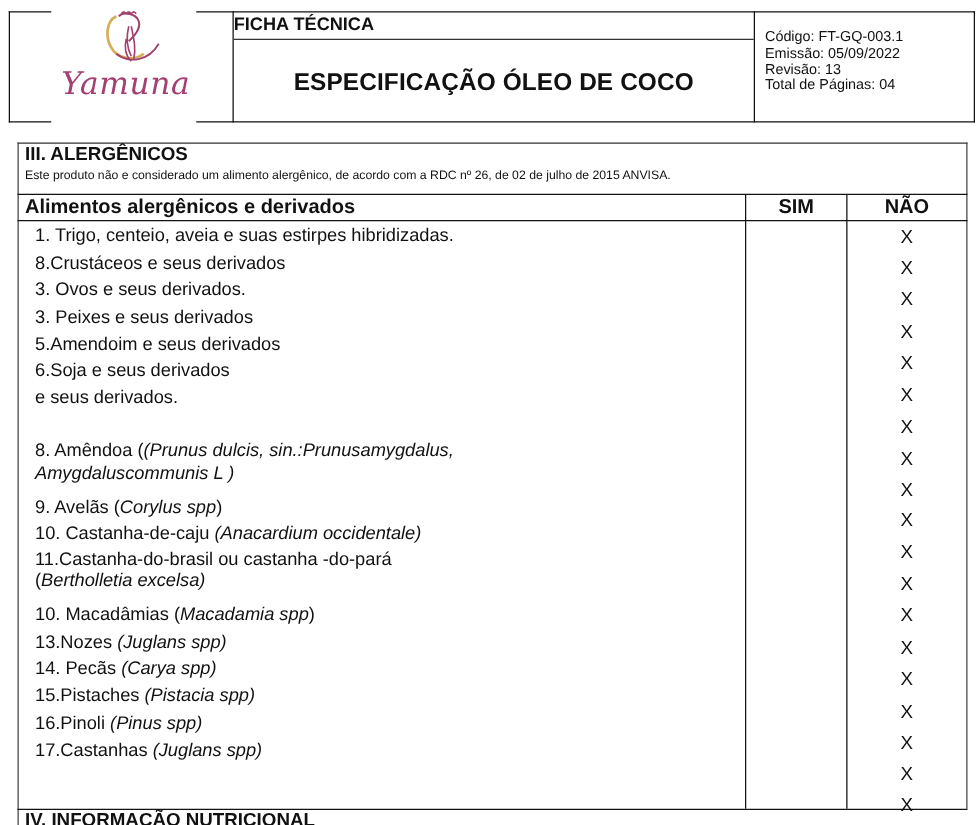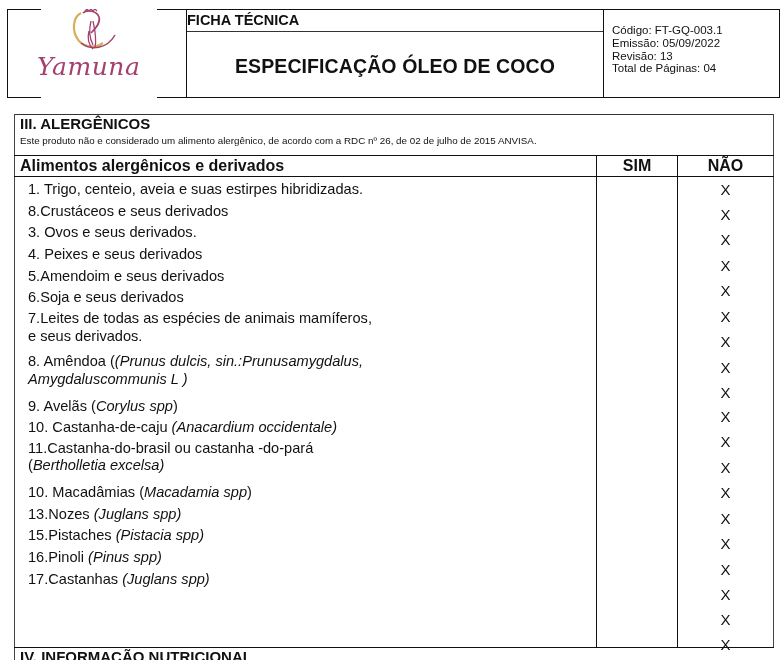--- a/index.html
+++ b/index.html
@@ -11,21 +11,21 @@
     .hdr-top-line-left { position: absolute; left: 0; top: 0; width: 34px; height: 1px; background: #111; }
     .hdr-top-line-right { position: absolute; left: 150px; top: 0; width: 623px; height: 1px; background: #111; }
     .hdr-bot-line-left { position: absolute; left: 0; top: 88px; width: 34px; height: 1px; background: #111; }
     .hdr-bot-line-right { position: absolute; left: 150px; top: 88px; width: 623px; height: 1px; background: #111; }
     .hdr-left-line { position: absolute; left: 0; top: 0; width: 1px; height: 89px; background: #111; }
     .hdr-right-line { position: absolute; left: 772px; top: 0; width: 1px; height: 89px; background: #111; }
     .hdr-div1 { position: absolute; left: 179px; top: 0; width: 1px; height: 89px; background: #111; }
     .hdr-div2 { position: absolute; left: 596px; top: 0; width: 1px; height: 89px; background: #111; }
     .hdr-midline { position: absolute; left: 180px; top: 22px; width: 416px; height: 1px; background: #333; }
 
-    .logo { position: absolute; left: 8px; top: 0; width: 150px; height: 88px; }
+    .logo { position: absolute; left: 20px; top: 0; width: 150px; height: 88px; }
     .logo svg { position: absolute; left: 0; top: 0; }
     .logo-text { position: absolute; left: 22px; top: 43px; font-family: "DejaVu Serif", serif; font-style: italic;
                  font-size: 25px; color: #a3406f; letter-spacing: 0.5px; }
 
     .title-small { position: absolute; left: 180px; top: 1px; width: 416px; height: 21px; 
                    font-weight: bold; font-size: 14.5px; line-height: 20px; }
     .title-big { position: absolute; left: 180px; top: 23px; width: 416px; height: 65px; text-align: center;
                  font-weight: bold; font-size: 19.5px; line-height: 69px; letter-spacing: 0.1px; }
 
     .meta { position: absolute; left: 605px; top: 15px; font-size: 11.5px; line-height: 12.8px; color: #111; }
@@ -110,39 +110,39 @@
   <div class="sec-note">Este produto não e considerado um alimento alergênico, de acordo com a RDC nº 26, de 02 de julho de 2015 ANVISA.</div>
 
   <div class="col-h col-h-item">Alimentos alergênicos e derivados</div>
   <div class="col-h col-h-sim">SIM</div>
   <div class="col-h col-h-nao">NÃO</div>
 
   <div class="items">
     <div class="it"><span>1. Trigo, centeio, aveia e suas estirpes hibridizadas.</span></div>
     <div class="it"><span>8.Crustáceos e seus derivados</span></div>
     <div class="it"><span>3. Ovos e seus derivados.</span></div>
-    <div class="it"><span>4. Peixes e seus derivados</span></div>
+    <div class="it"><span>3. Peixes e seus derivados</span></div>
     <div class="it"><span>5.Amendoim e seus derivados</span></div>
     <div class="it"><span>6.Soja e seus derivados</span></div>
     <div class="it two">
-      <div>7.Leites de todas as espécies de animais mamíferos,</div>
       <div>e seus derivados.</div>
     </div>
     <div class="it two">
       <div><span>8. Amêndoa (</span><i>(Prunus dulcis, sin.:Prunusamygdalus,</i></div>
       <div><i>Amygdaluscommunis L )</i></div>
     </div>
     <div class="it"><span>9. Avelãs (</span><i>Corylus spp</i><span>)</span></div>
     <div class="it"><span>10. Castanha-de-caju </span><i>(Anacardium occidentale)</i></div>
     <div class="it two">
       <div>11.Castanha-do-brasil ou castanha -do-pará</div>
       <div><span>(</span><i>Bertholletia excelsa)</i></div>
     </div>
     <div class="it"><span>10. Macadâmias (</span><i>Macadamia spp</i><span>)</span></div>
     <div class="it"><span>13.Nozes </span><i>(Juglans spp)</i></div>
+    <div class="it"><span>14. Pecãs </span><i>(Carya spp)</i></div>
     <div class="it"><span>15.Pistaches </span><i>(Pistacia spp)</i></div>
     <div class="it"><span>16.Pinoli </span><i>(Pinus spp)</i></div>
     <div class="it"><span>17.Castanhas </span><i>(Juglans spp)</i></div>
   </div>
 
   <div class="marks">
     <div class="mk" style="top:2px">X</div>
     <div class="mk" style="top:27px">X</div>
     <div class="mk" style="top:52px">X</div>
     <div class="mk" style="top:78px">X</div>

